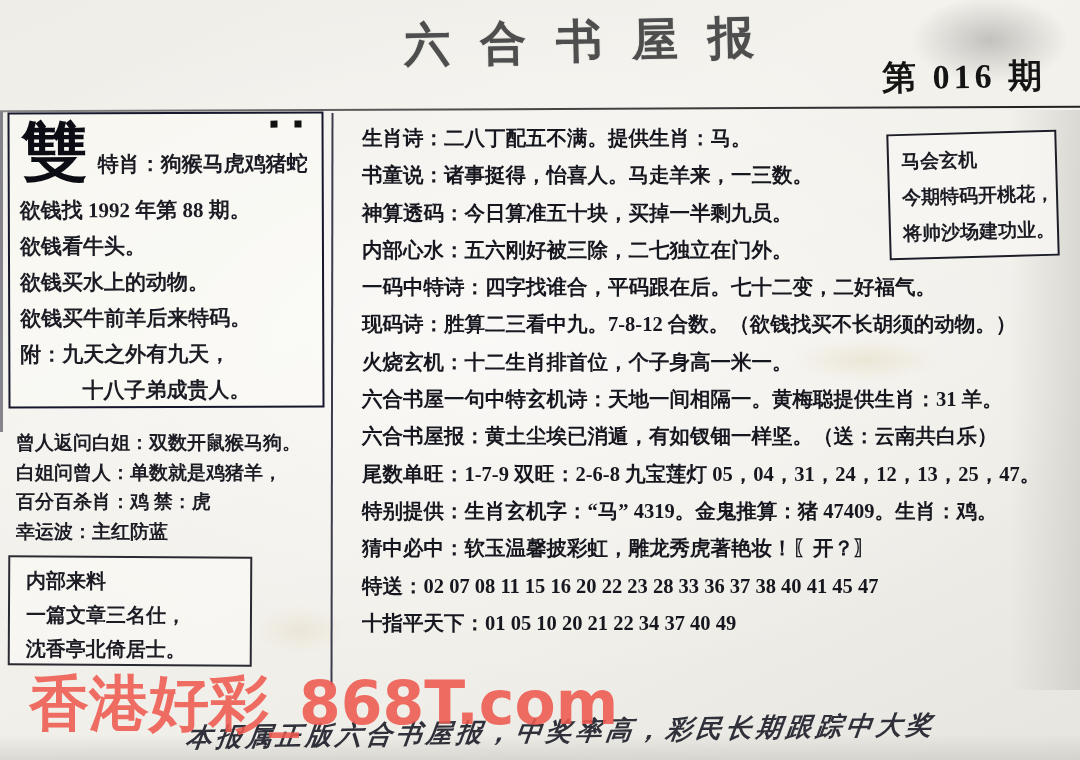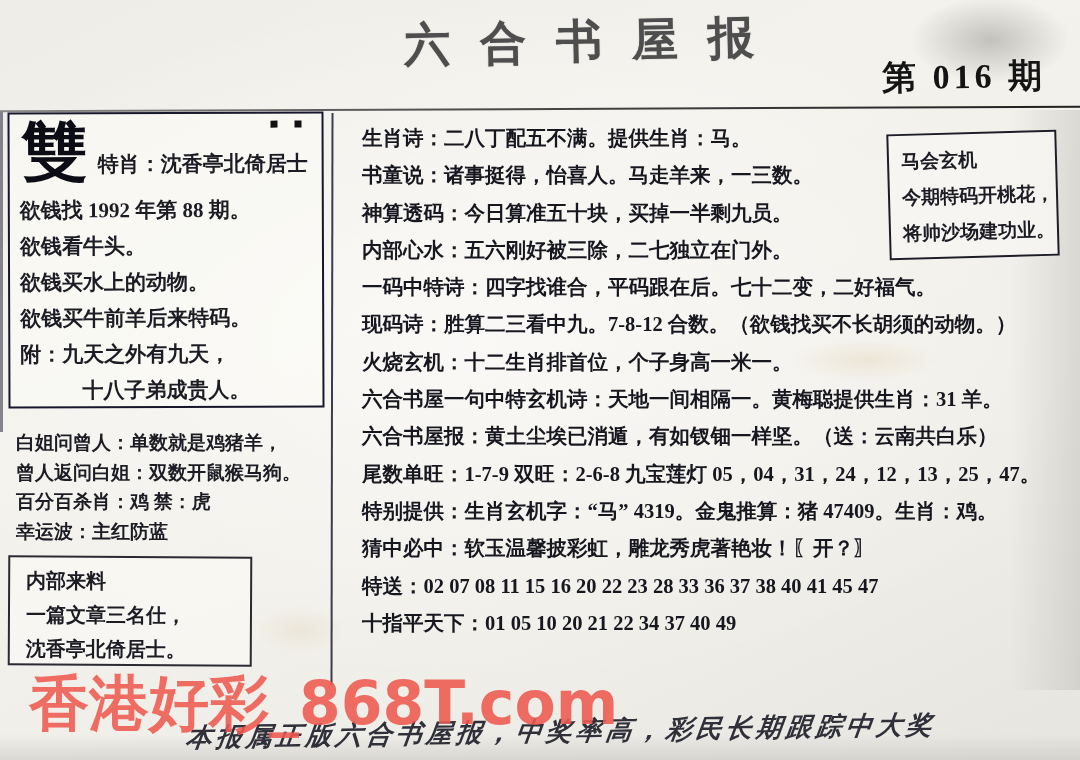--- a/index.html
+++ b/index.html
@@ -112,35 +112,35 @@
 
   <div class="title">六合书屋报</div>
   <div class="issue">第 016 期</div>
   <div class="header-rule"></div>
 
   <div class="box1">
     <div class="box1-dot dot-a"></div>
     <div class="box1-dot dot-b"></div>
     <div class="box1-row1">
       <span class="big-char">雙</span>
-      <span class="texiao">特肖：沈香亭北倚居士</span>
+      <span class="texiao">特肖：狗猴马虎鸡猪蛇</span>
     </div>
     <div class="box1-lines">
       <div>欲钱找 1992 年第 88 期。</div>
       <div>欲钱看牛头。</div>
       <div>欲钱买水上的动物。</div>
       <div>欲钱买牛前羊后来特码。</div>
       <div>附：九天之外有九天，</div>
       <div>十八子弟成贵人。</div>
     </div>
   </div>
 
   <div class="sec2">
+    <div>曾人返问白姐：双数开鼠猴马狗。</div>
     <div>白姐问曾人：单数就是鸡猪羊，</div>
-    <div>曾人返问白姐：双数开鼠猴马狗。</div>
     <div>百分百杀肖：鸡  禁：虎</div>
     <div>幸运波：主红防蓝</div>
   </div>
 
   <div class="box3">
     <div>内部来料</div>
     <div>一篇文章三名仕，</div>
     <div>沈香亭北倚居士。</div>
   </div>
 

